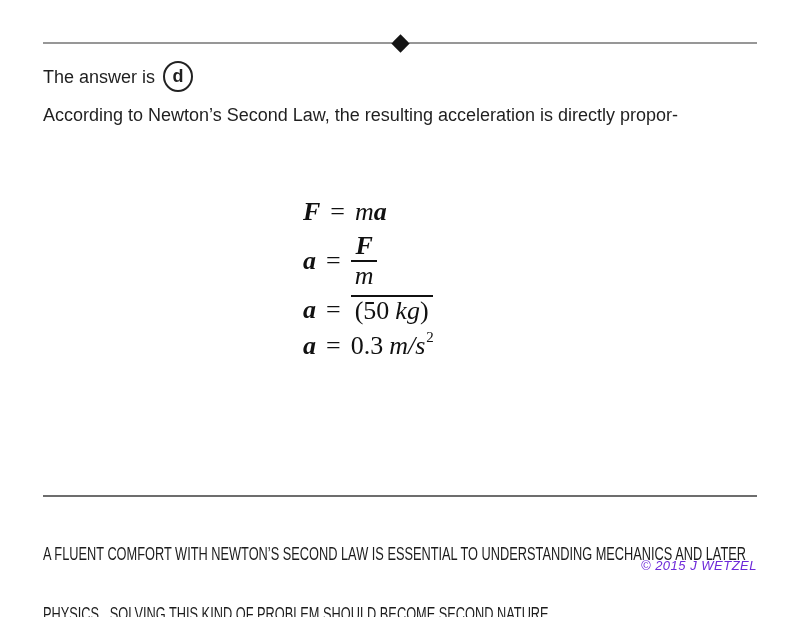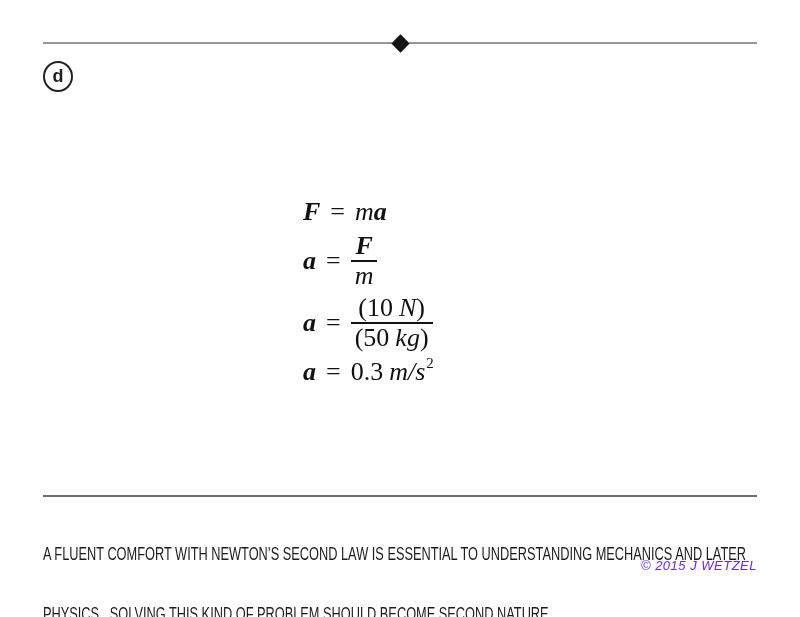--- a/index.html
+++ b/index.html
@@ -84,26 +84,28 @@
 
 <div class="page">
 
   <div class="ornament">
     <span class="rule-seg"></span>
     <span class="diamond"></span>
     <span class="rule-seg"></span>
   </div>
 
   <div class="answer-line">
+    <span>The answer is</span>
     <span class="choice-circle">
       <span>d</span>
     </span>
   </div>
 
   <div class="paragraph">
+    <div>According to Newton’s Second Law, the resulting acceleration is directly propor-</div>
   </div>
 
   <div class="equations">
 
     <div class="eq">
       <span class="vec">F</span>
       <span class="equals">=</span>
       <span class="var">m</span>
         <span class="vec">a</span>
     </div>
@@ -114,21 +116,20 @@
       <span class="frac">
         <span class="num vec">F</span>
         <span class="den var">m</span>
       </span>
     </div>
 
     <div class="eq">
       <span class="vec">a</span>
       <span class="equals">=</span>
       <span class="frac">
-        <span class="num"><span class="plain">(</span><span class="plain">10</span><span class="unit">N</span><span class="plain">)</span></span>
         <span class="den"><span class="plain">(</span><span class="plain">50</span><span class="unit">kg</span><span class="plain">)</span></span>
       </span>
     </div>
 
     <div class="eq">
       <span class="vec">a</span>
       <span class="equals">=</span>
       <span class="plain">0.3</span>
       <span class="unit">m/s</span>
         <span class="sup">2</span>

